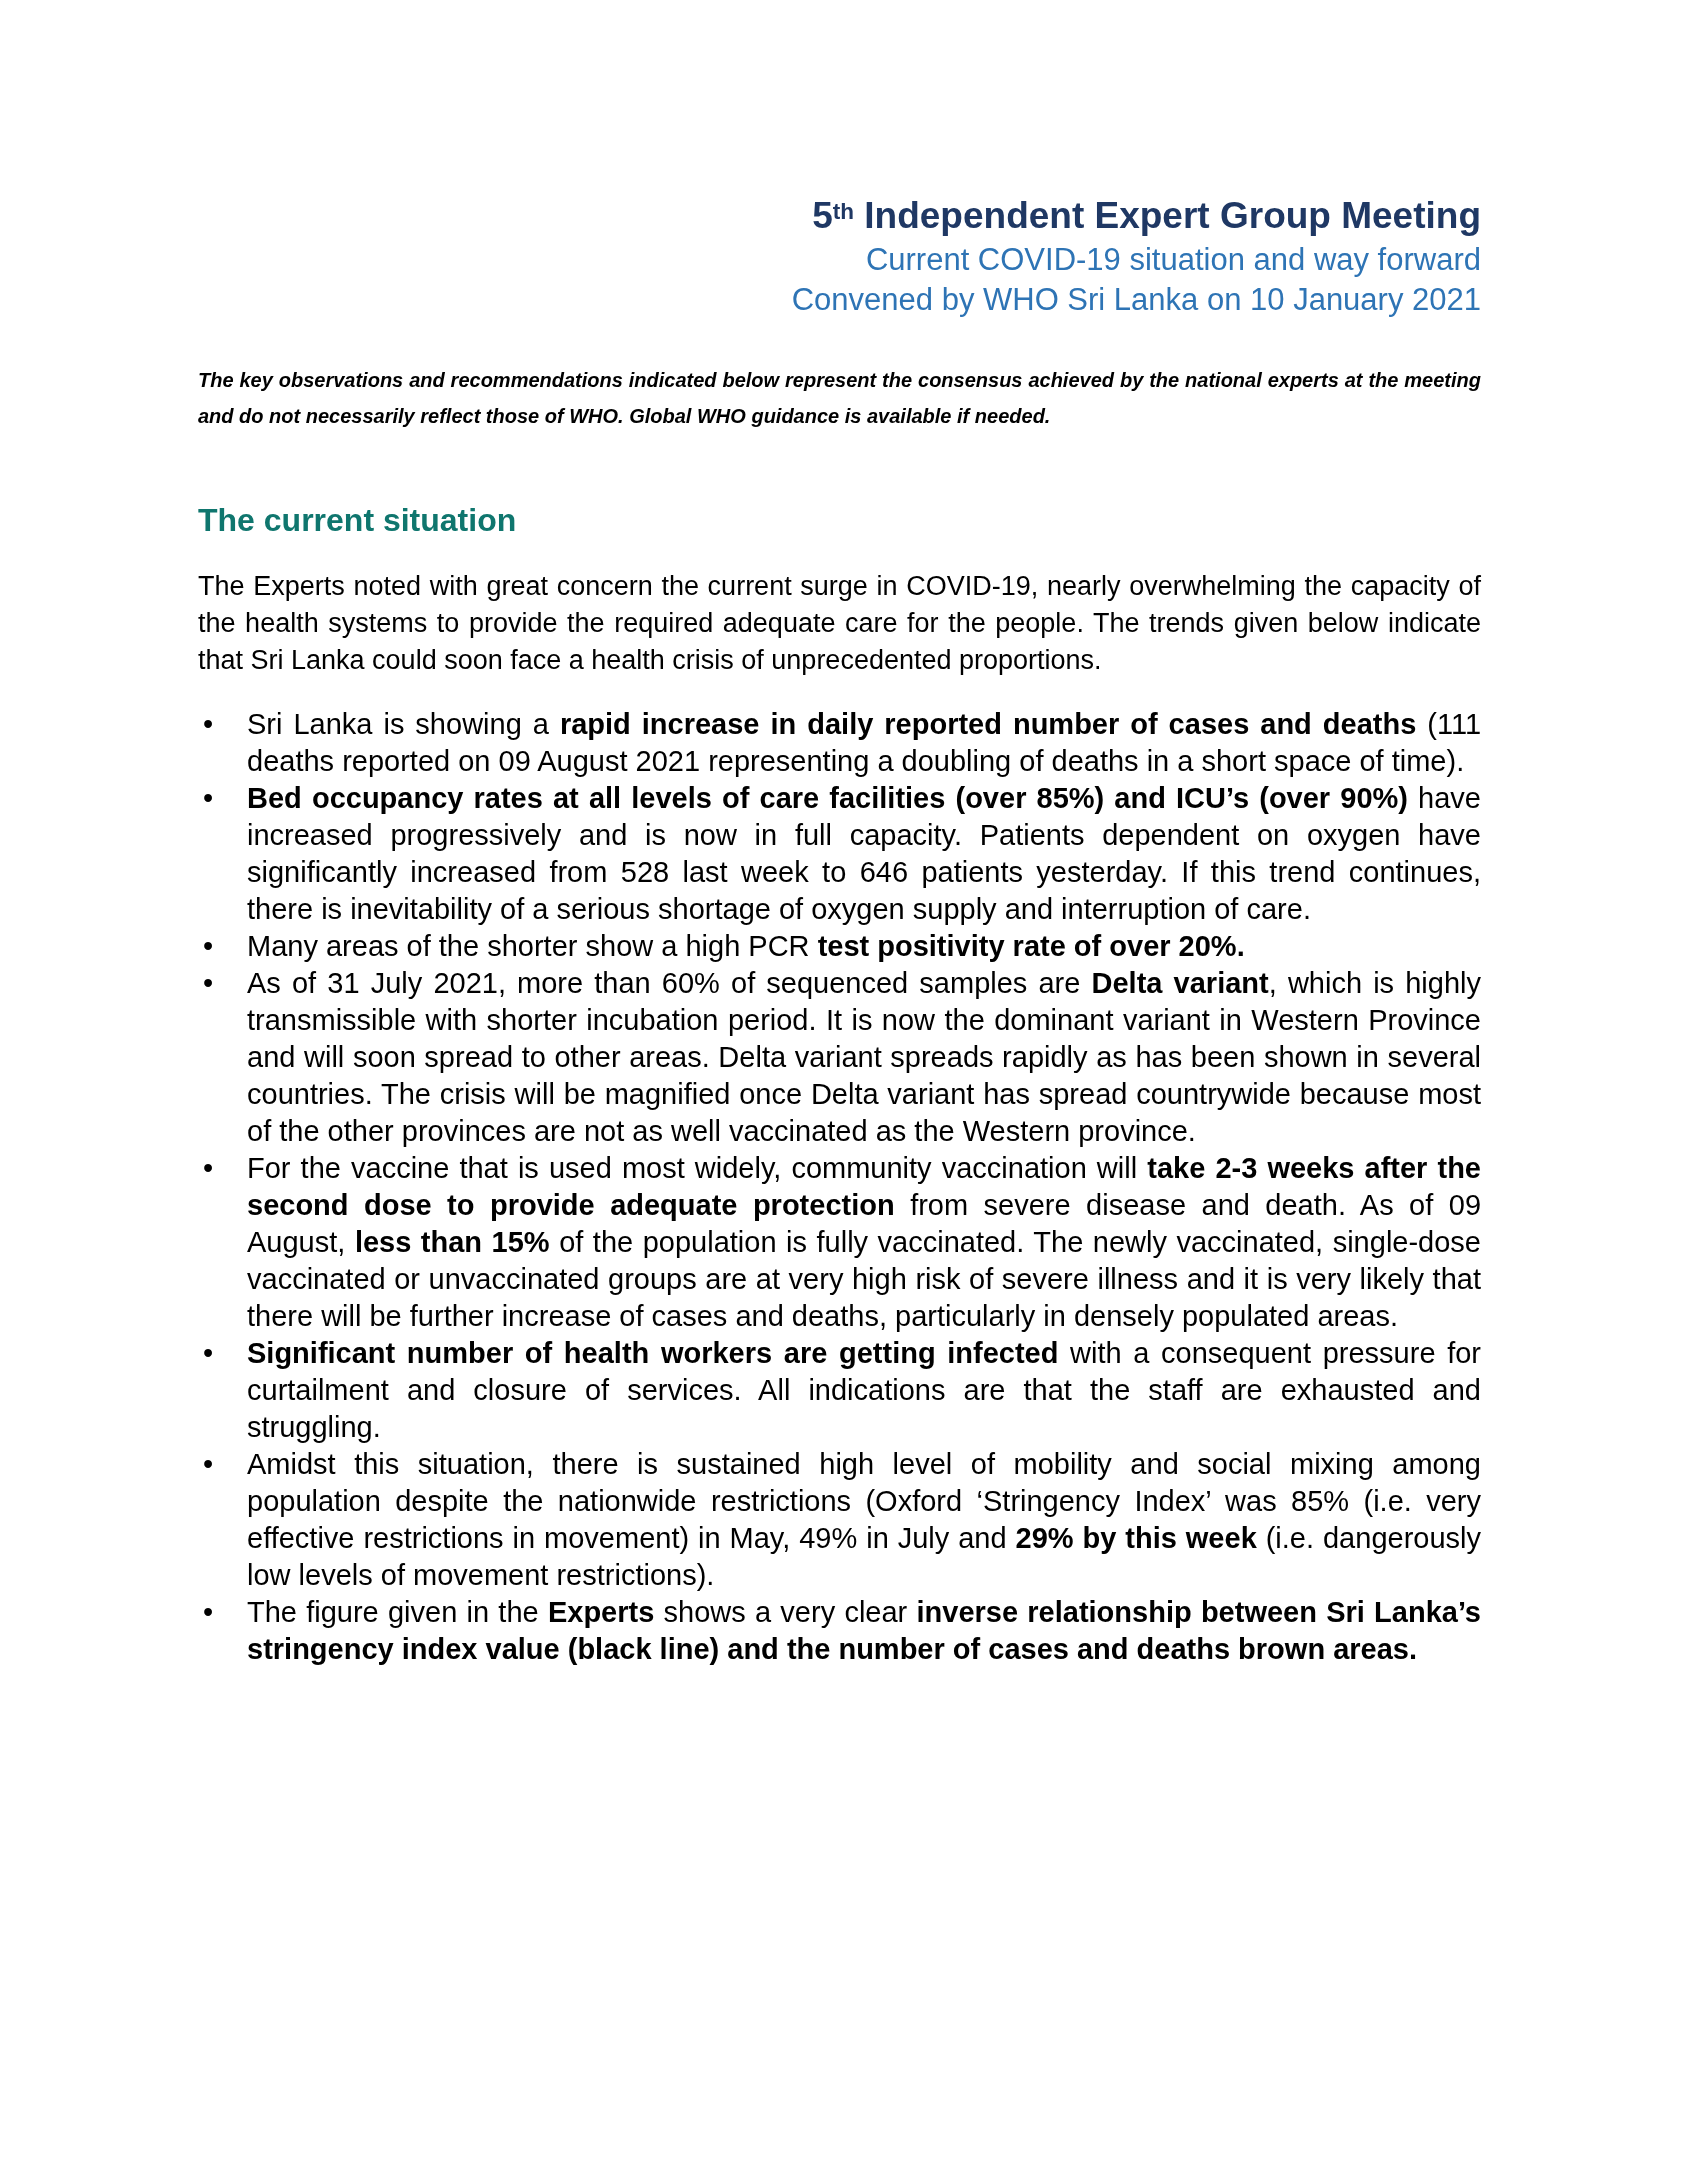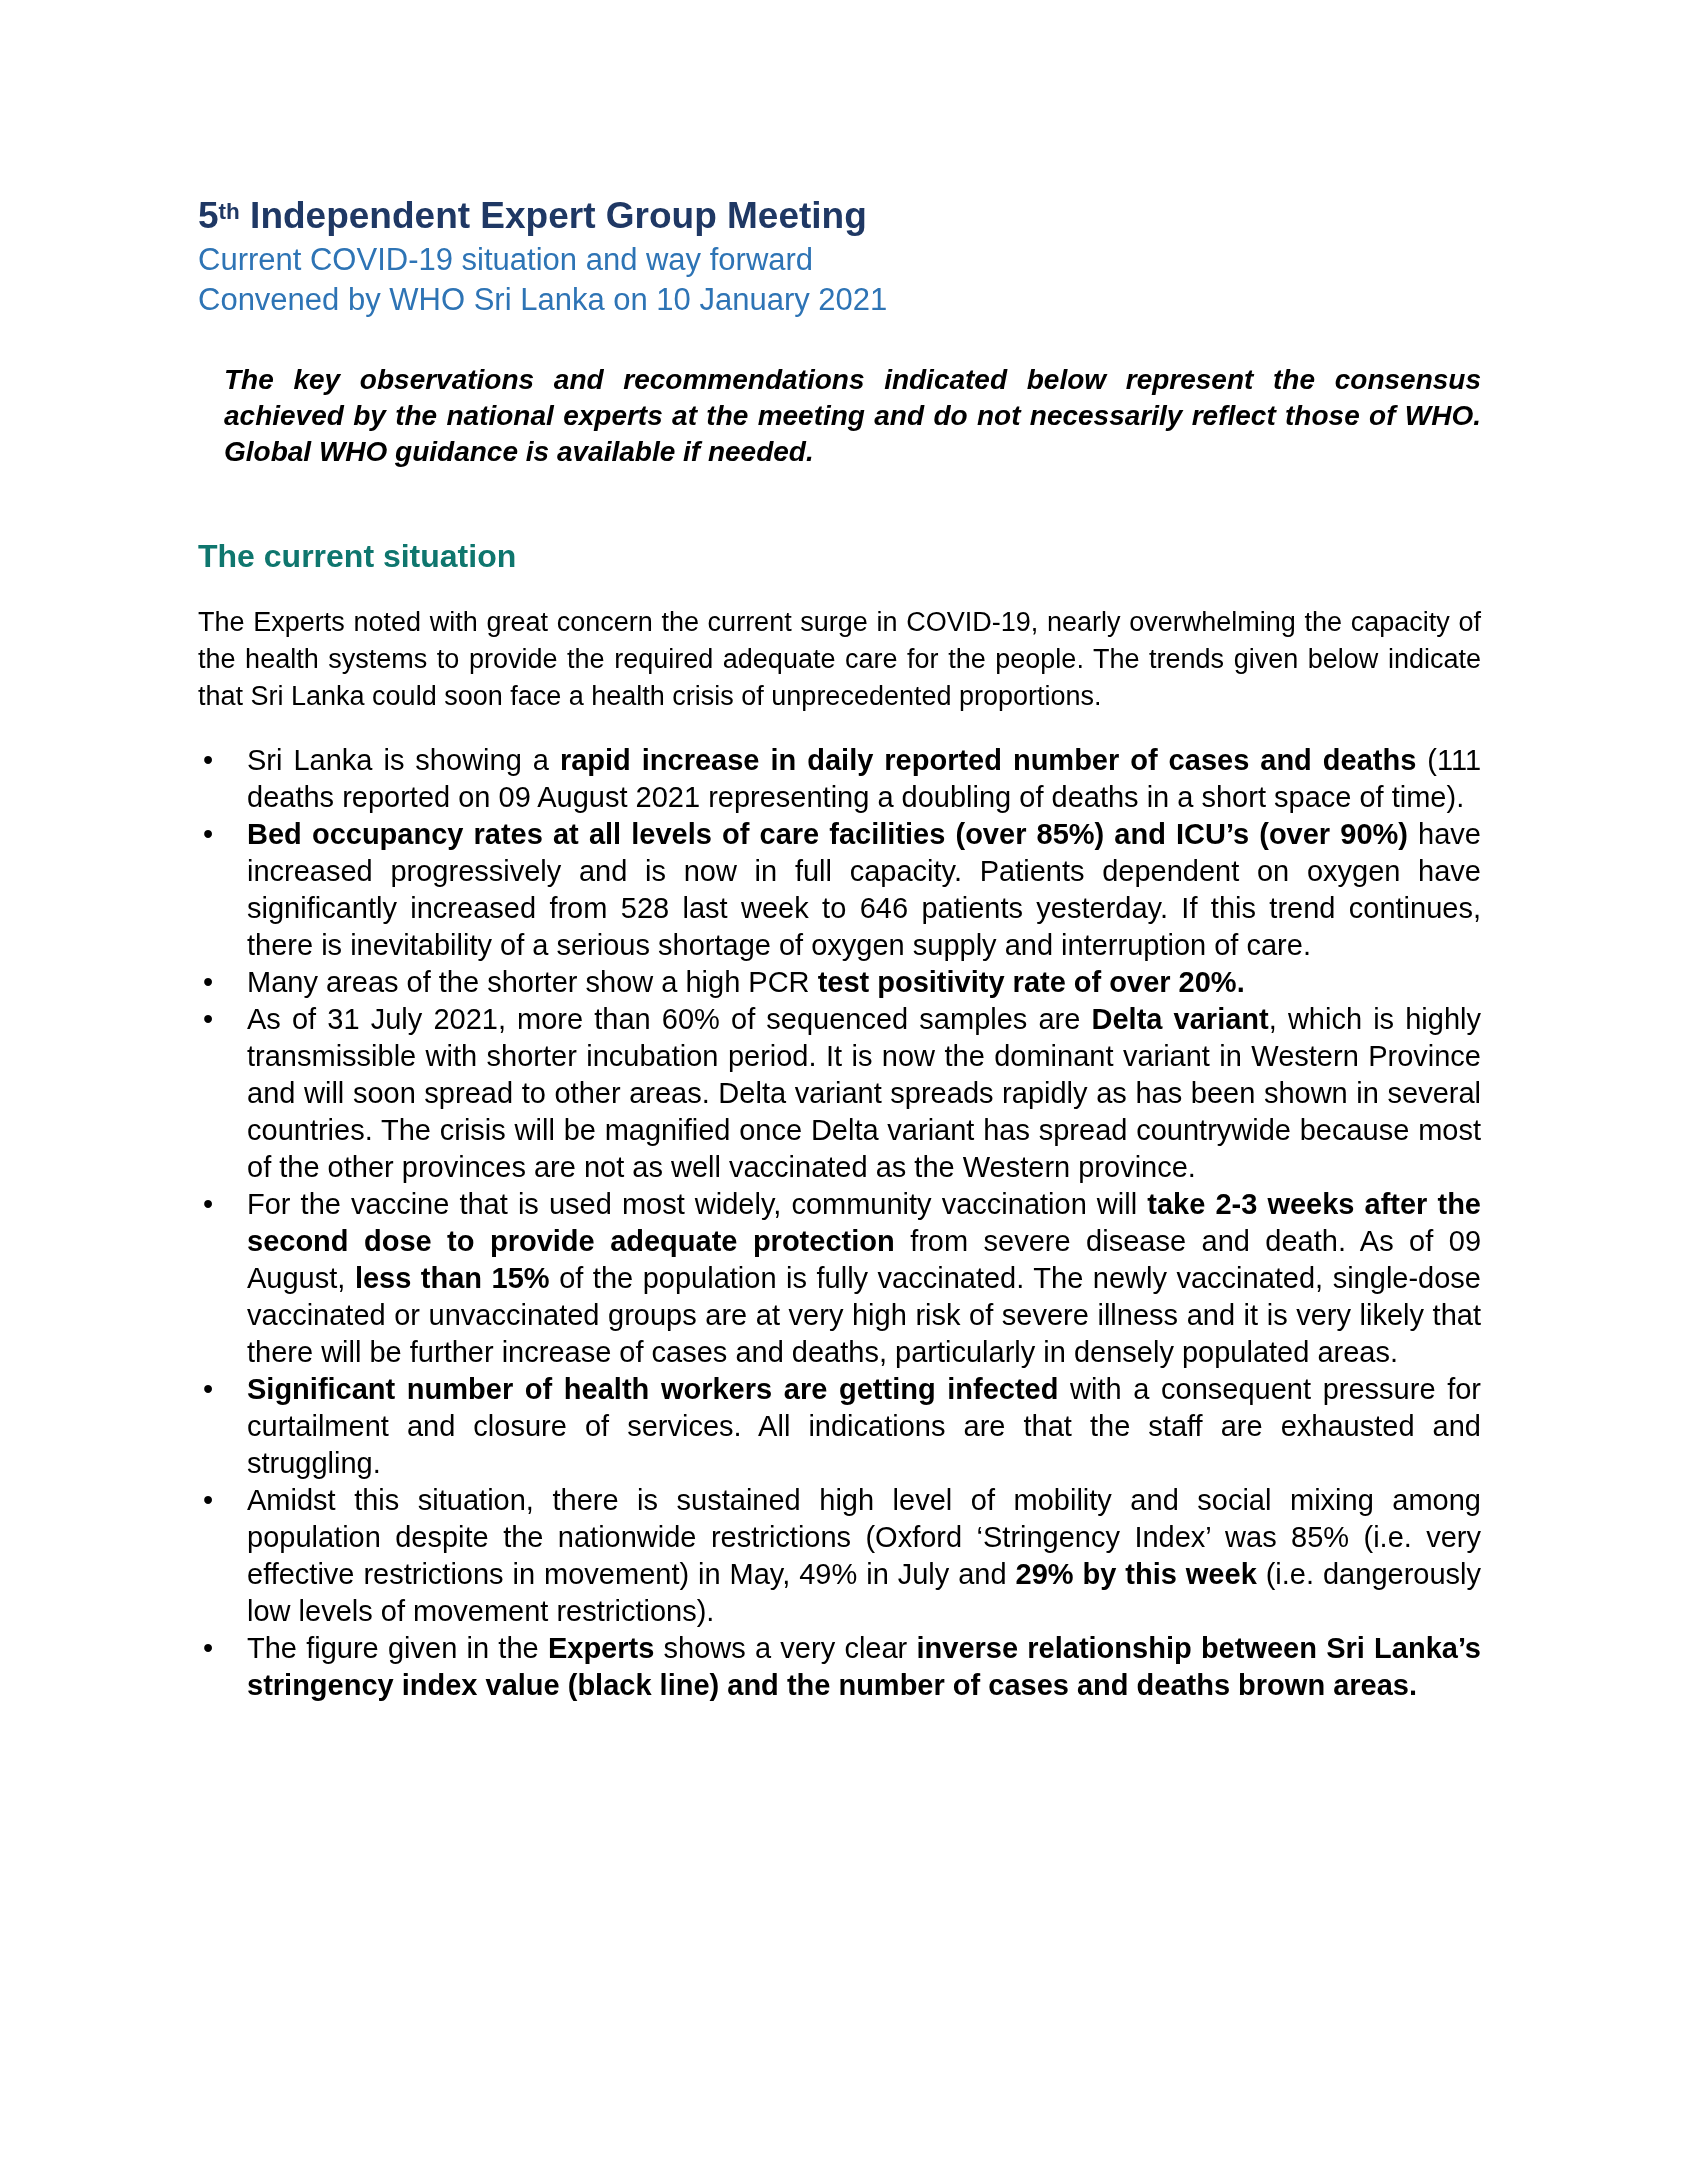--- a/index.html
+++ b/index.html
@@ -1,26 +1,26 @@
 <!DOCTYPE html>
 <html style="font-size:10.6px"><head>
   <meta charset="utf-8">
   <style>
     html, body { margin: 0; padding: 0; background: #ffffff; }
     body { width: 1687px; height: 2183px; position: relative; overflow: hidden;
            font-family: "Liberation Sans", "DejaVu Sans", sans-serif; color: #000; }
     .page { position: absolute; left: 198px; top: 192px; width: 1283px; }
 
-    .title-block { text-align: left; }
+    .title-block { text-align: right; }
     .title { font-size: 37px; font-weight: bold; color: #1f3864; line-height: 48px; margin: 0; }
     .title sup { font-size: 22.5px; vertical-align: top; position: relative; top: -4px; }
     .subtitle { font-size: 31px; font-weight: normal; color: #2e74b5; line-height: 40px; margin: 0; }
 
-    .disclaimer { margin-top: 42px; font-size: 28px; font-weight: bold; font-style: italic;
-                  line-height: 36px; text-align: justify; text-align-last: left; margin-left: 26px; }
+    .disclaimer { margin-top: 42px; font-size: 20px; font-weight: bold; font-style: italic;
+                  line-height: 36px; text-align: justify; text-align-last: left; }
 
     .section-heading { margin-top: 66px; font-size: 32px; font-weight: bold; color: #0f766e;
                        line-height: 40px; }
 
     .intro { margin-top: 28px; font-size: 27px; line-height: 37px; text-align: justify; }
 
     ul.bullets { list-style: none; margin: 18.5px 0 0 0; padding: 0; }
     ul.bullets li { position: relative; padding-left: 49px; font-size: 29px; line-height: 37px;
                     text-align: justify; }
     ul.bullets li .bullet { position: absolute; left: 0; top: 0; width: 20px; text-align: center; }

